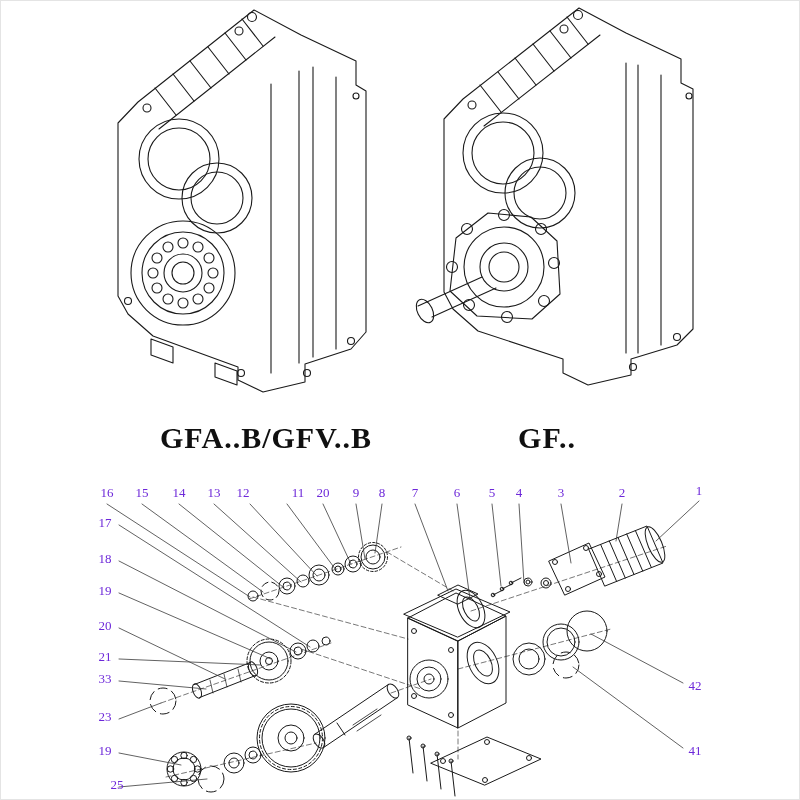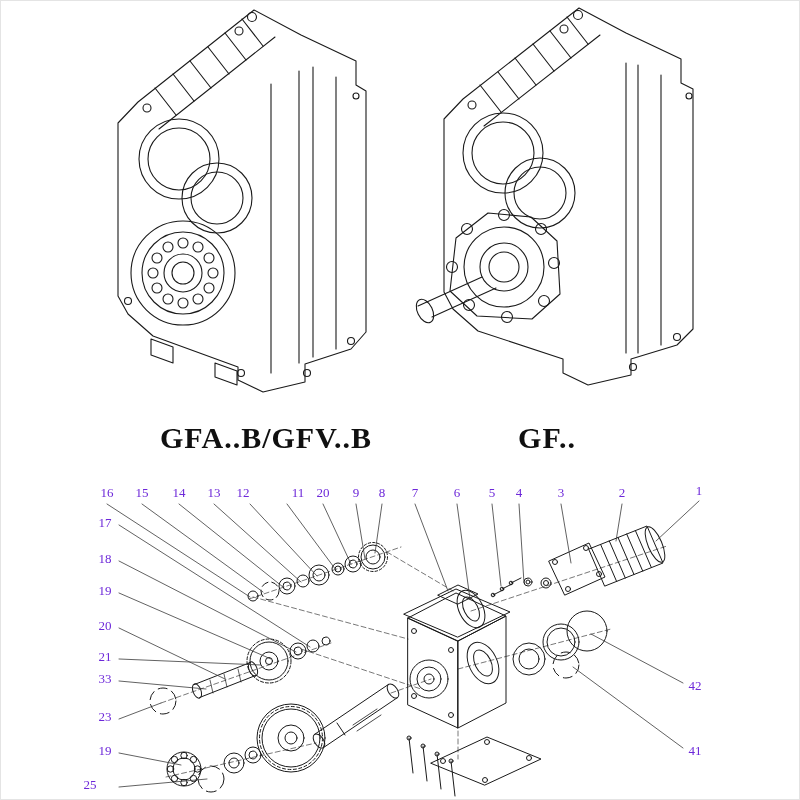--- a/index.html
+++ b/index.html
@@ -321,18 +321,18 @@
   <span class="callout" style="left:698px;top:490px">1</span>
 
   <span class="callout" style="left:104px;top:522px">17</span>
   <span class="callout" style="left:104px;top:558px">18</span>
   <span class="callout" style="left:104px;top:590px">19</span>
   <span class="callout" style="left:104px;top:625px">20</span>
   <span class="callout" style="left:104px;top:656px">21</span>
   <span class="callout" style="left:104px;top:678px">33</span>
   <span class="callout" style="left:104px;top:716px">23</span>
   <span class="callout" style="left:104px;top:750px">19</span>
-  <span class="callout" style="left:89px;top:784px">25</span>
+  <span class="callout" style="left:116px;top:784px">25</span>
 
   <span class="callout" style="left:694px;top:685px">42</span>
   <span class="callout" style="left:694px;top:750px">41</span>
 
 </div>
 
 </body></html>

